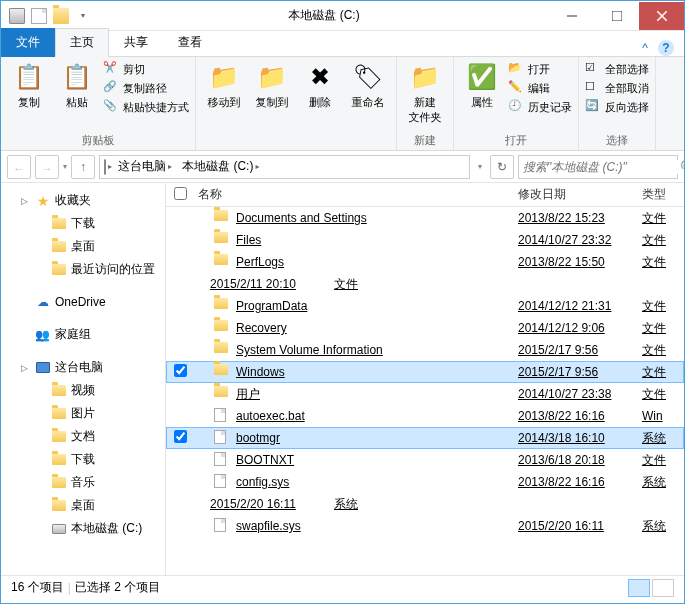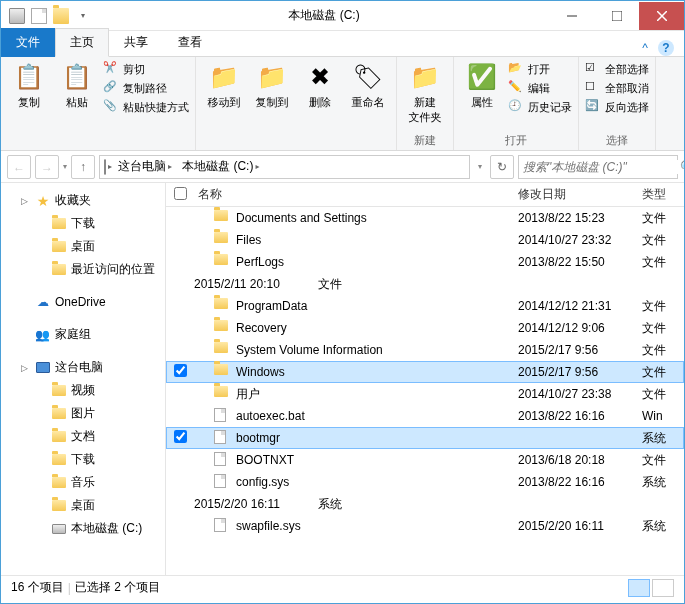--- a/index.html
+++ b/index.html
@@ -53,23 +53,23 @@
 .tree-node .exp { width: 10px; font-size: 9px; color: #666; }
 .tree-node .ico { width: 16px; height: 16px; display: inline-flex; align-items: center; justify-content: center; }
 .tree-node.level1 { padding-left: 20px; }
 .tree-node.level2 { padding-left: 36px; }
 .tree-gap { height: 10px; }
 
 .filelist { flex: 1; display: flex; flex-direction: column; overflow: hidden; }
 .columns { display: flex; border-bottom: 1px solid #e5e5e5; height: 24px; align-items: center; font-size: 12px; color: #333; }
 .col-check { width: 28px; padding-left: 8px; }
 .col-name { flex: 1; padding-left: 4px; }
-.col-date { width: 124px; }
+.col-date { width: 124px; margin-left: 16px; }
 .col-type { width: 42px; }
-.rows { flex: 1; overflow-y: auto; }
+.rows { flex: 1; overflow-y: auto; text-decoration: underline; }
 .rows::-webkit-scrollbar { width: 16px; height: 16px; }
 .rows::-webkit-scrollbar-track { background: #f0f0f0; }
 .rows::-webkit-scrollbar-thumb { background: #c0c0c0; }
 .row { display: flex; height: 22px; align-items: center; font-size: 12px; }
 .row.selected { background: #cde8ff; outline: 1px solid #7abdff; outline-offset: -1px; }
 .row .col-check input { visibility: hidden; }
 .row.selected .col-check input { visibility: visible; }
 .row .ico { width: 16px; height: 16px; margin-right: 6px; display: inline-flex; }
 .row .col-name { display: flex; align-items: center; padding-left: 20px; }
 
@@ -156,20 +156,21 @@
           <div class="ribbon-smallbtn">
             <span class="ico">🔗</span>
             <span>复制路径</span>
           </div>
           <div class="ribbon-smallbtn">
             <span class="ico">📎</span>
             <span>粘贴快捷方式</span>
           </div>
         </div>
       </div>
+      <div class="ribbon-group-label">剪贴板</div>
     </div>
     <div class="ribbon-group">
       <div class="ribbon-group-body">
         <div class="ribbon-bigbtn">
           <div class="ico" style="font-size:24px;">📁</div>
           <div>移动到</div>
         </div>
         <div class="ribbon-bigbtn">
           <div class="ico" style="font-size:24px;">📁</div>
           <div>复制到</div>
@@ -480,20 +481,21 @@
           <div class="col-type">Win</div>
         </div>
         <div class="row selected">
           <div class="col-check"><input type="checkbox" checked="" style=""></div>
           <div class="col-name">
             <span class="ico">
               <span class="i-file"></span>
             </span>
             <span>bootmgr</span>
           </div>
+          <div class="col-date">2014/3/18 16:10</div>
           <div class="col-type">系统</div>
         </div>
         <div class="row">
           <div class="col-check"><input type="checkbox" style=""></div>
           <div class="col-name">
             <span class="ico">
               <span class="i-file"></span>
             </span>
             <span>BOOTNXT</span>
           </div>

